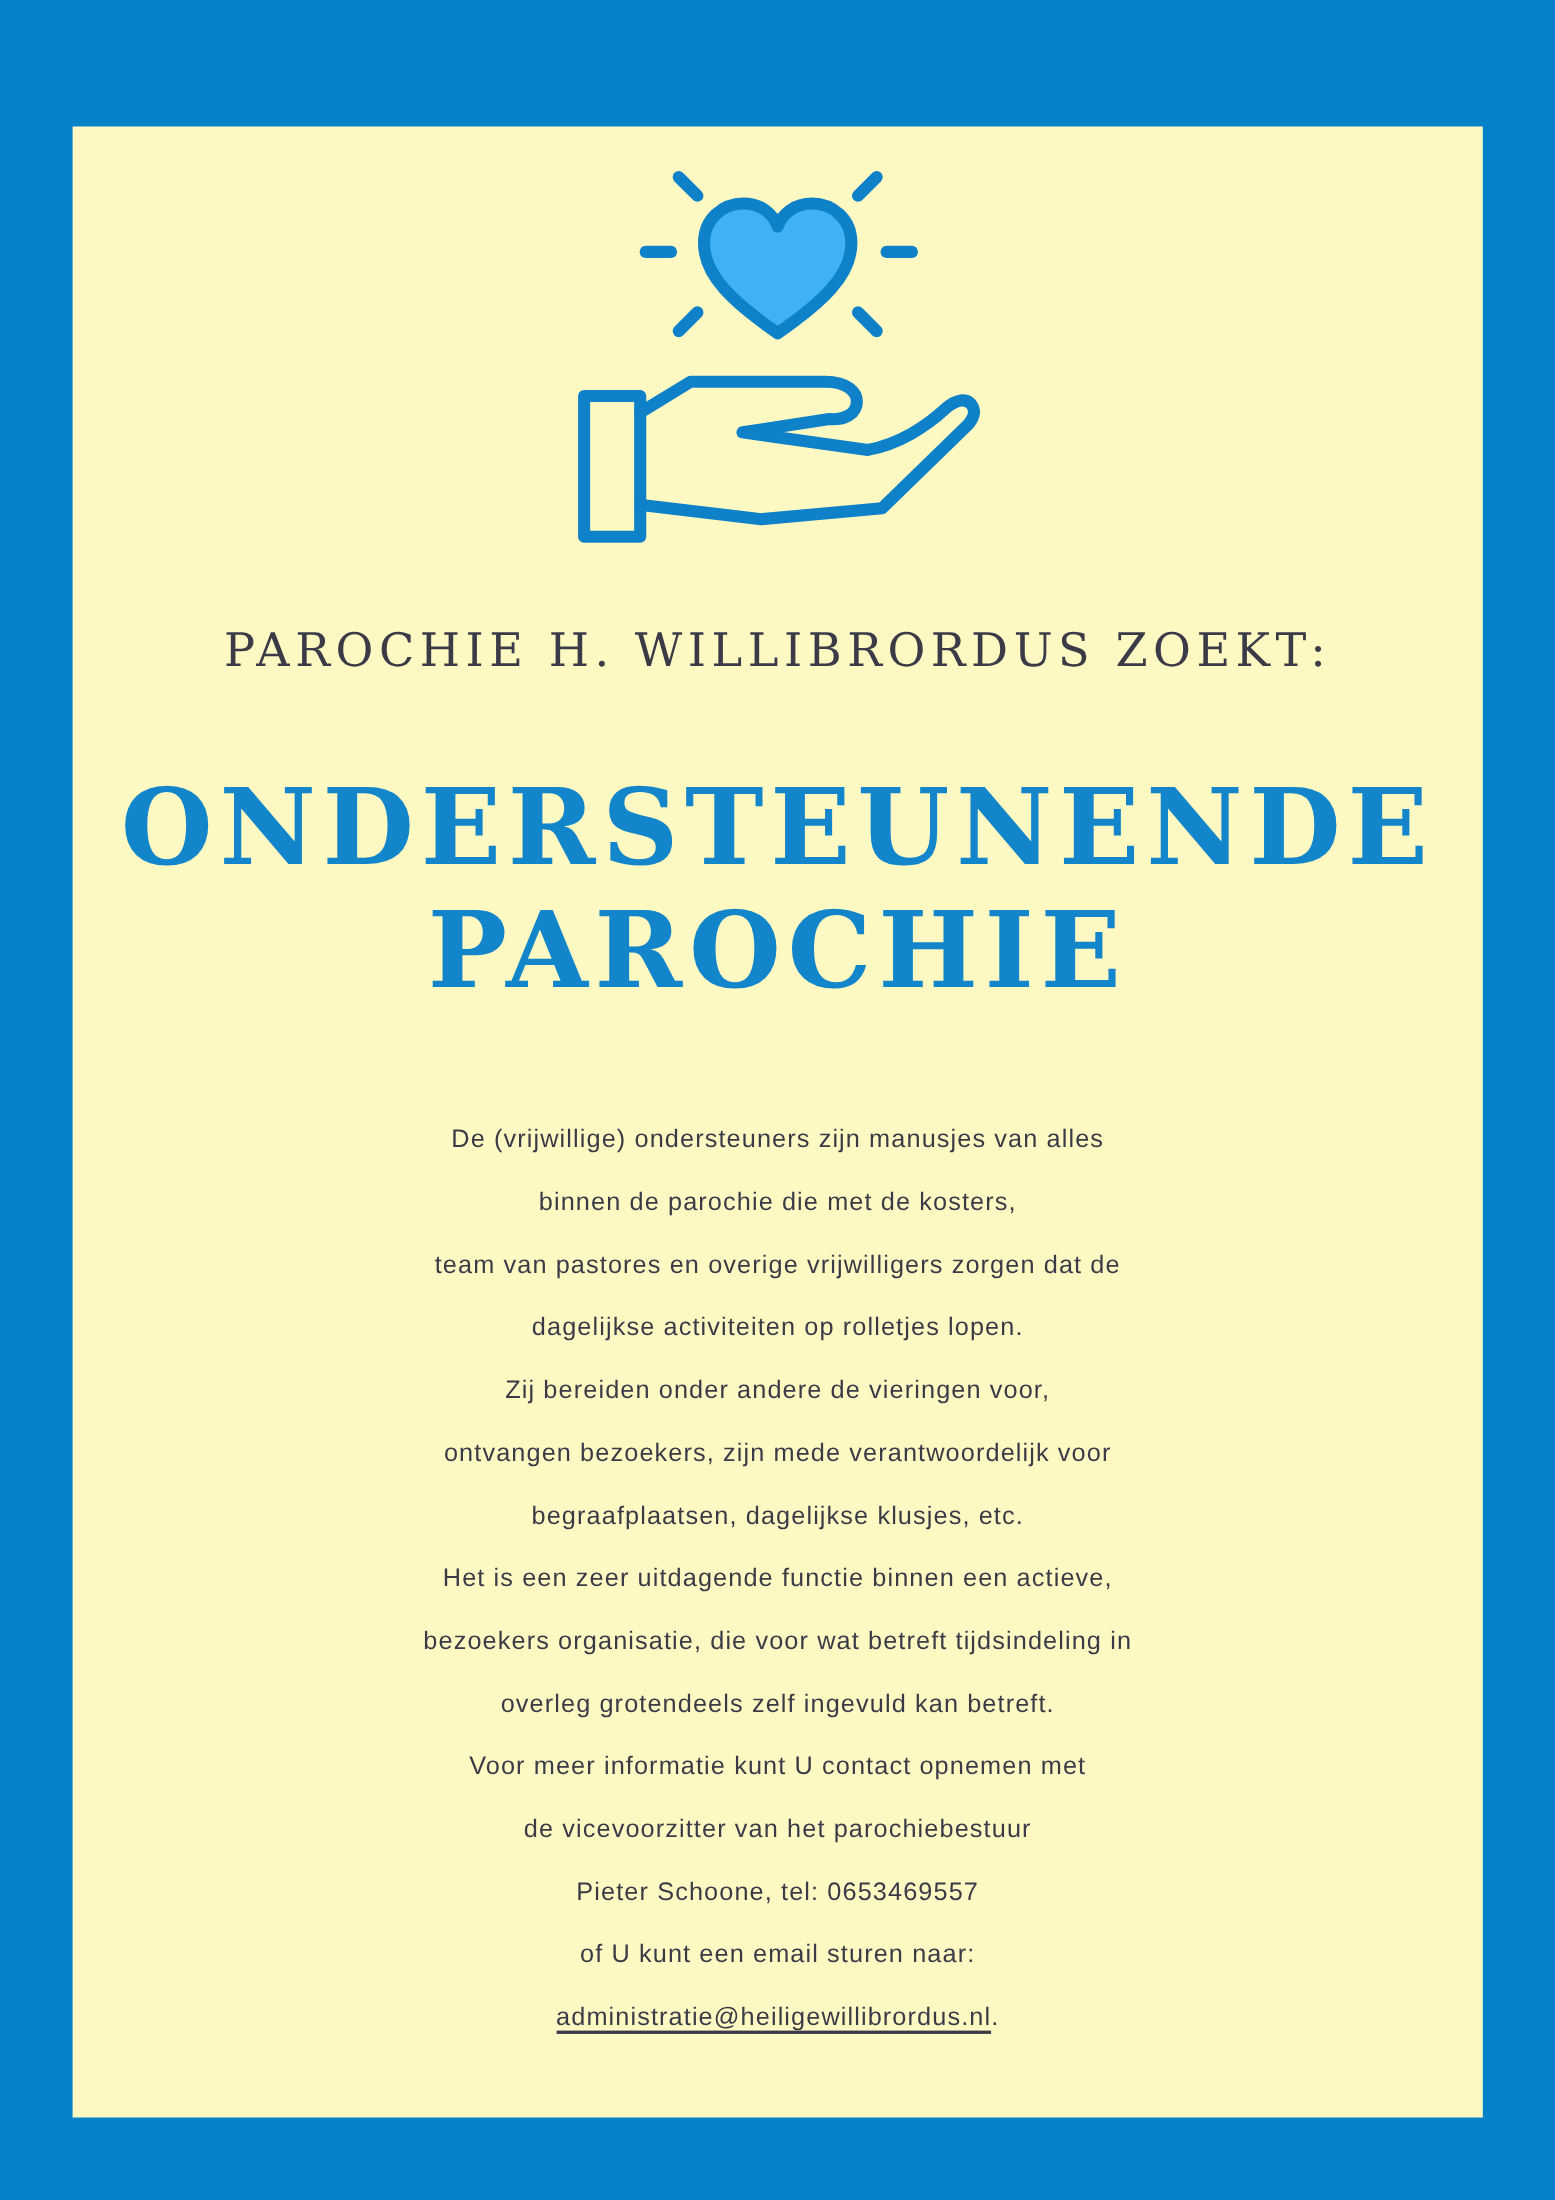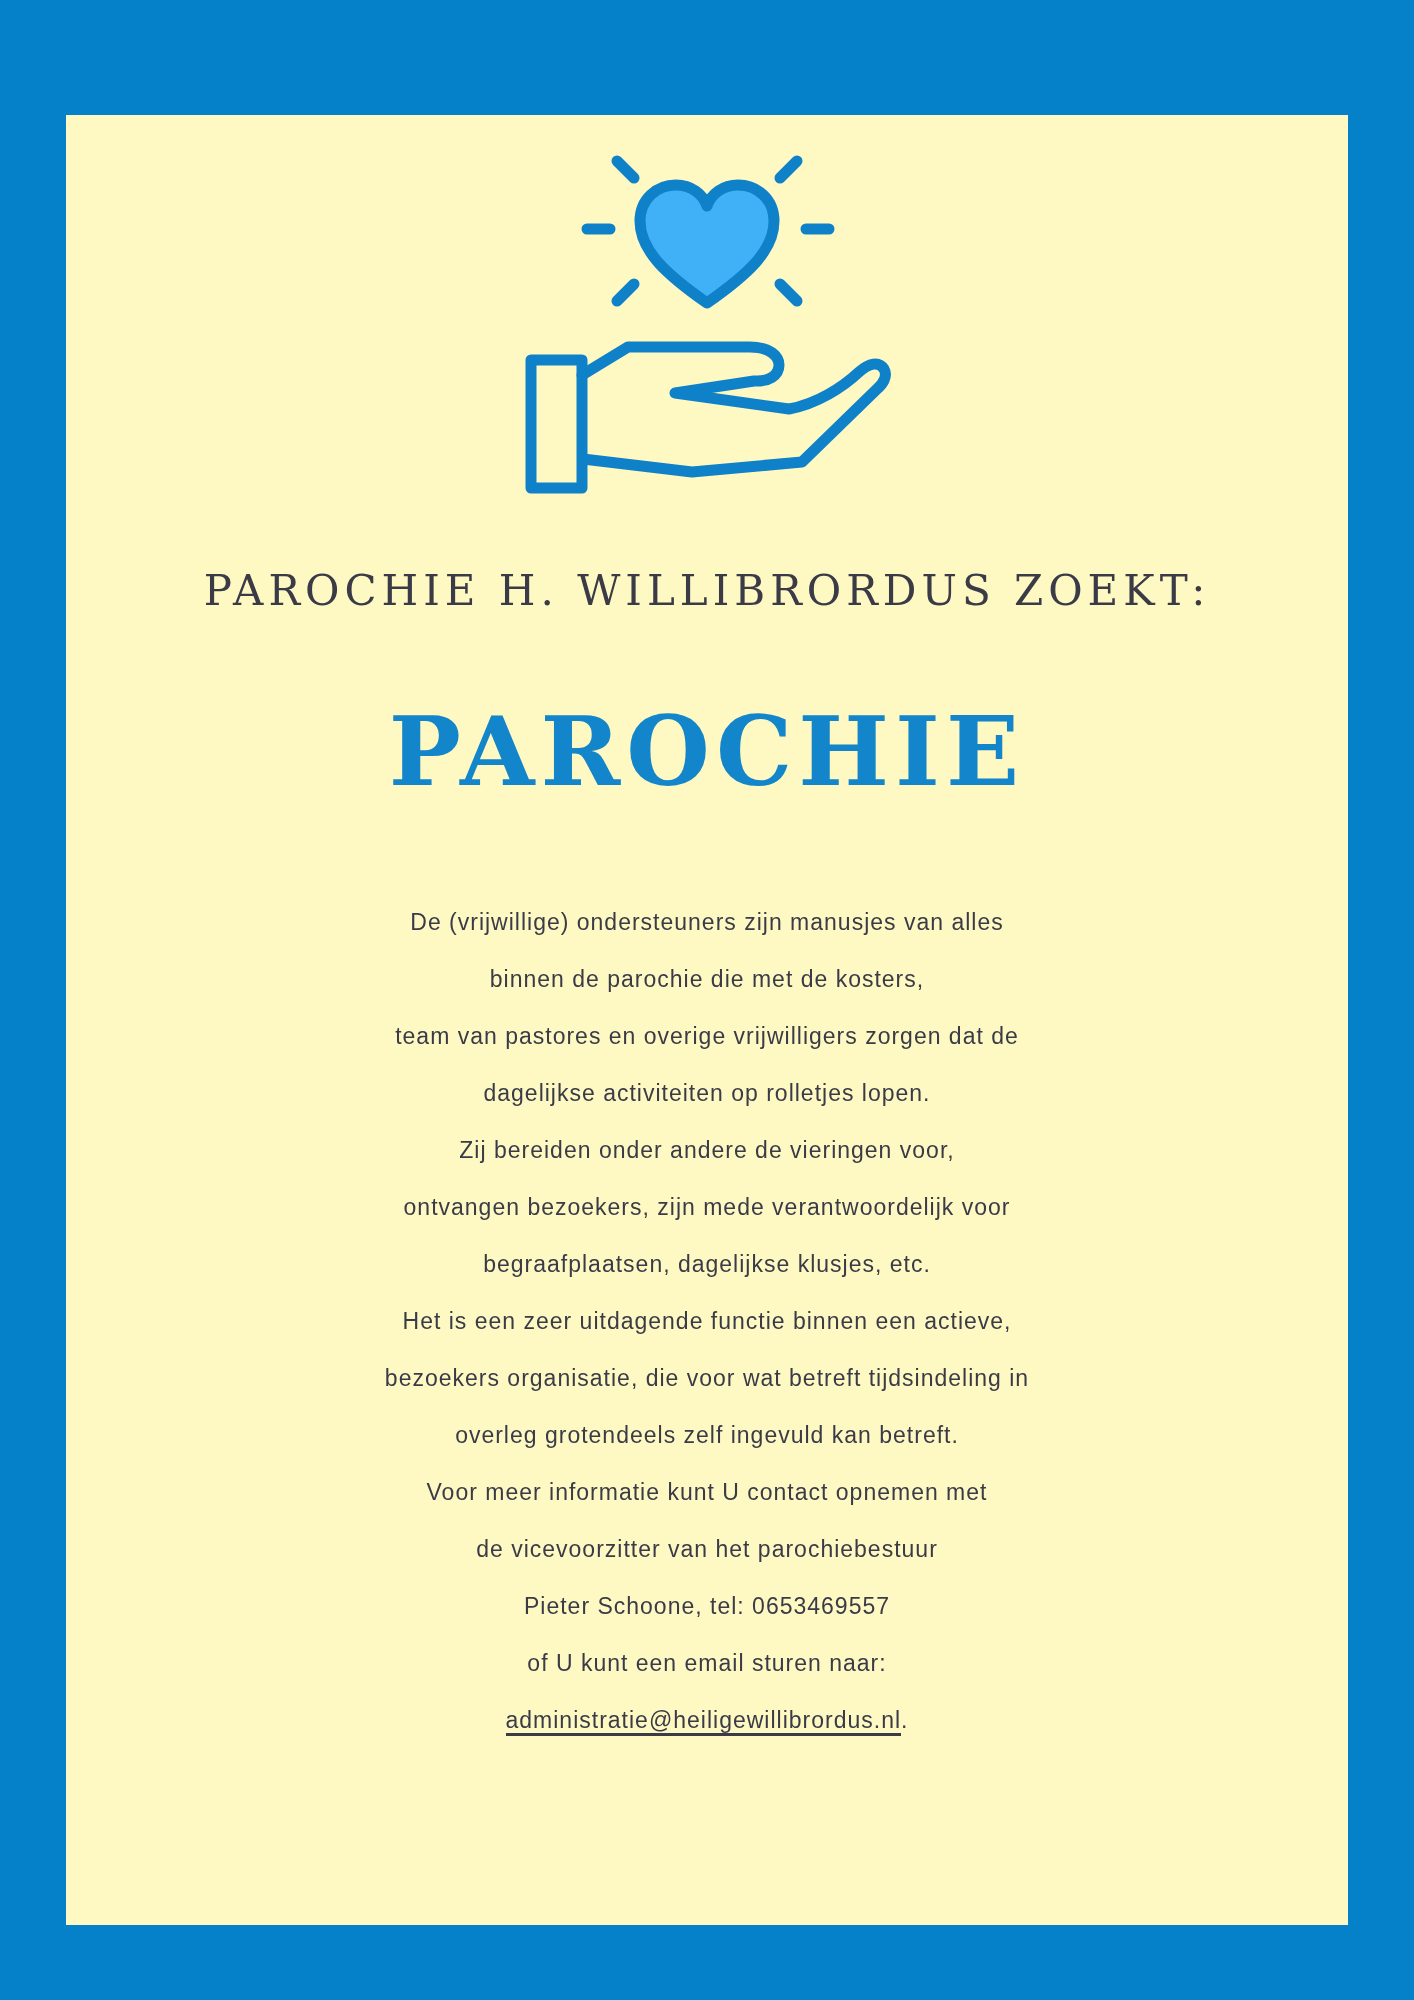--- a/index.html
+++ b/index.html
@@ -81,20 +81,21 @@
         <rect x="24" y="235" width="51" height="128"></rect>
 
         <path d="M75,250 L121,222 L243,222 C264,222 272,232 272,240 C272,251 261,257 247,256 L168,268 L282,284 C310,279 336,262 352,247 C362,238 372,236 377,244 C381,251 376,259 370,264 L295,337 L185,347 L76,334"></path>
       </g>
     </svg>
   </div>
 
   <div class="kicker">PAROCHIE H. WILLIBRORDUS ZOEKT:</div>
 
   <div class="main-title">
+    <div>ONDERSTEUNENDE</div>
     <div>PAROCHIE</div>
   </div>
 
   <div class="body-text">
     <div class="body-line">De (vrijwillige) ondersteuners zijn manusjes van alles</div>
     <div class="body-line">binnen de parochie die met de kosters,</div>
     <div class="body-line">team van pastores en overige vrijwilligers zorgen dat de</div>
     <div class="body-line">dagelijkse activiteiten op rolletjes lopen.</div>
     <div class="body-line">Zij bereiden onder andere de vieringen voor,</div>
     <div class="body-line">ontvangen bezoekers, zijn mede verantwoordelijk voor</div>

